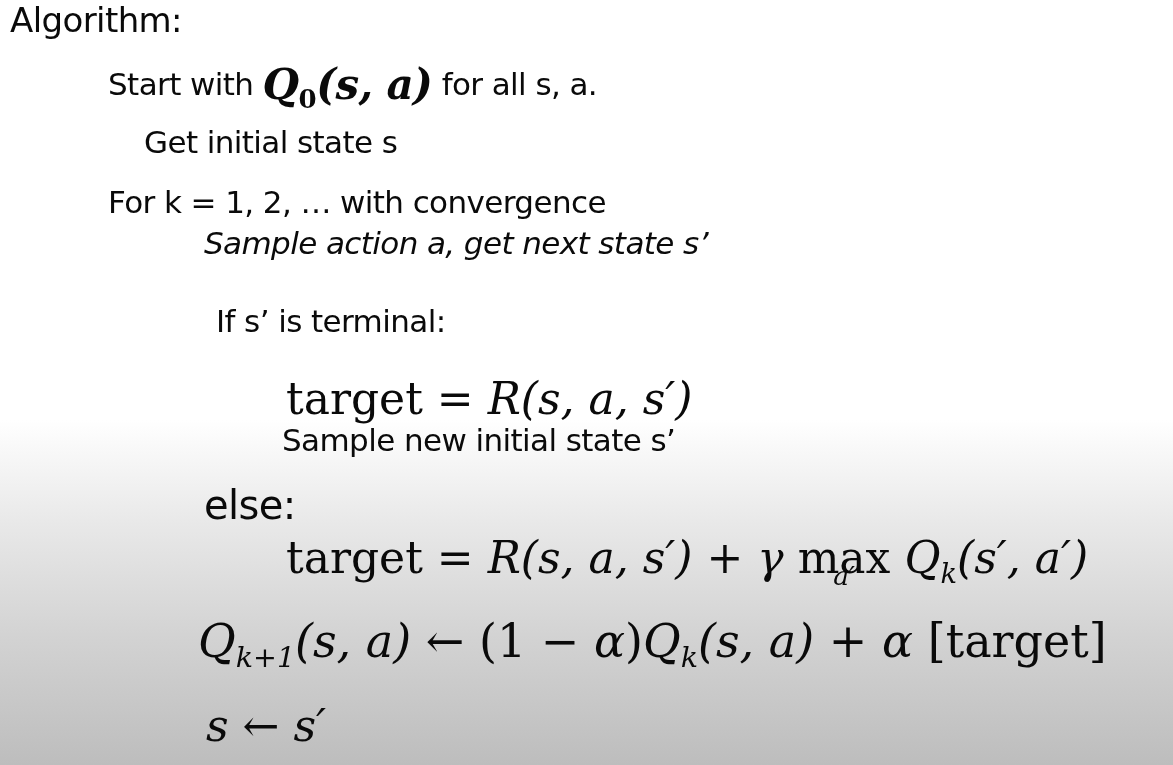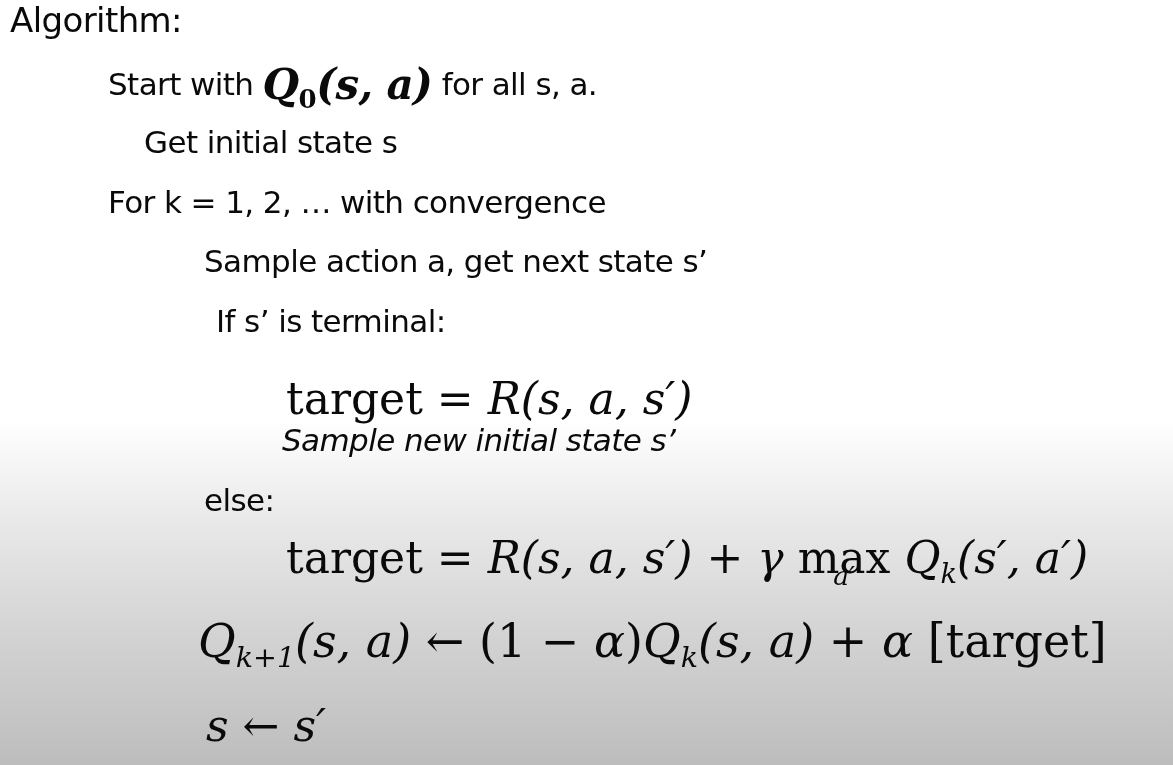--- a/index.html
+++ b/index.html
@@ -9,25 +9,25 @@
     color:#0a0a0a;
   }
   .line { position:absolute; white-space:nowrap; }
   .sans { font-family:"DejaVu Sans", sans-serif; letter-spacing:-0.6px;text-align:right; }
   .math { font-family:"DejaVu Serif", "Liberation Serif", serif; }
   .mi { font-style:italic; }
   .title { left:10px; top:0px; font-size:34px; }
   .l1 { left:108px; top:60px; font-size:31px; }
   .l2 { left:108px; top:124px; font-size:31px;margin-left:36px; }
   .l3 { left:108px; top:184px; font-size:31px; }
-  .l4 { left:204px; top:243px; font-size:31px; }
+  .l4 { left:204px; top:225px; font-size:31px;font-style:italic; }
   .l5 { left:216px; top:303px; font-size:31px; }
   .l6 { left:286px; top:355px; font-size:44px;margin-top:18px; }
-  .l7 { left:282px; top:422px; font-size:31px;font-style:italic; }
-  .l8 { left:204px; top:482px; font-size:31px; }
+  .l7 { left:282px; top:422px; font-size:31px; }
+  .l8 { left:204px; top:482px; font-size:40px; }
   .l9 { left:286px; top:532px; font-size:44px; }
   .l10 { left:198px; top:614px; font-size:46px; }
   .l11 { left:206px; top:700px; font-size:44px; }
   .inline-math { font-size:42px; vertical-align:-4px;font-weight:bold; }
   sub { font-size:0.62em; vertical-align:-0.35em; }
   .under { position:relative; display:inline-block; }
   .under .lim { position:absolute; left:50%; transform:translateX(-50%); top:1.05em; font-size:0.6em; font-style:italic; }
 </style>
 </head>
 <body>

